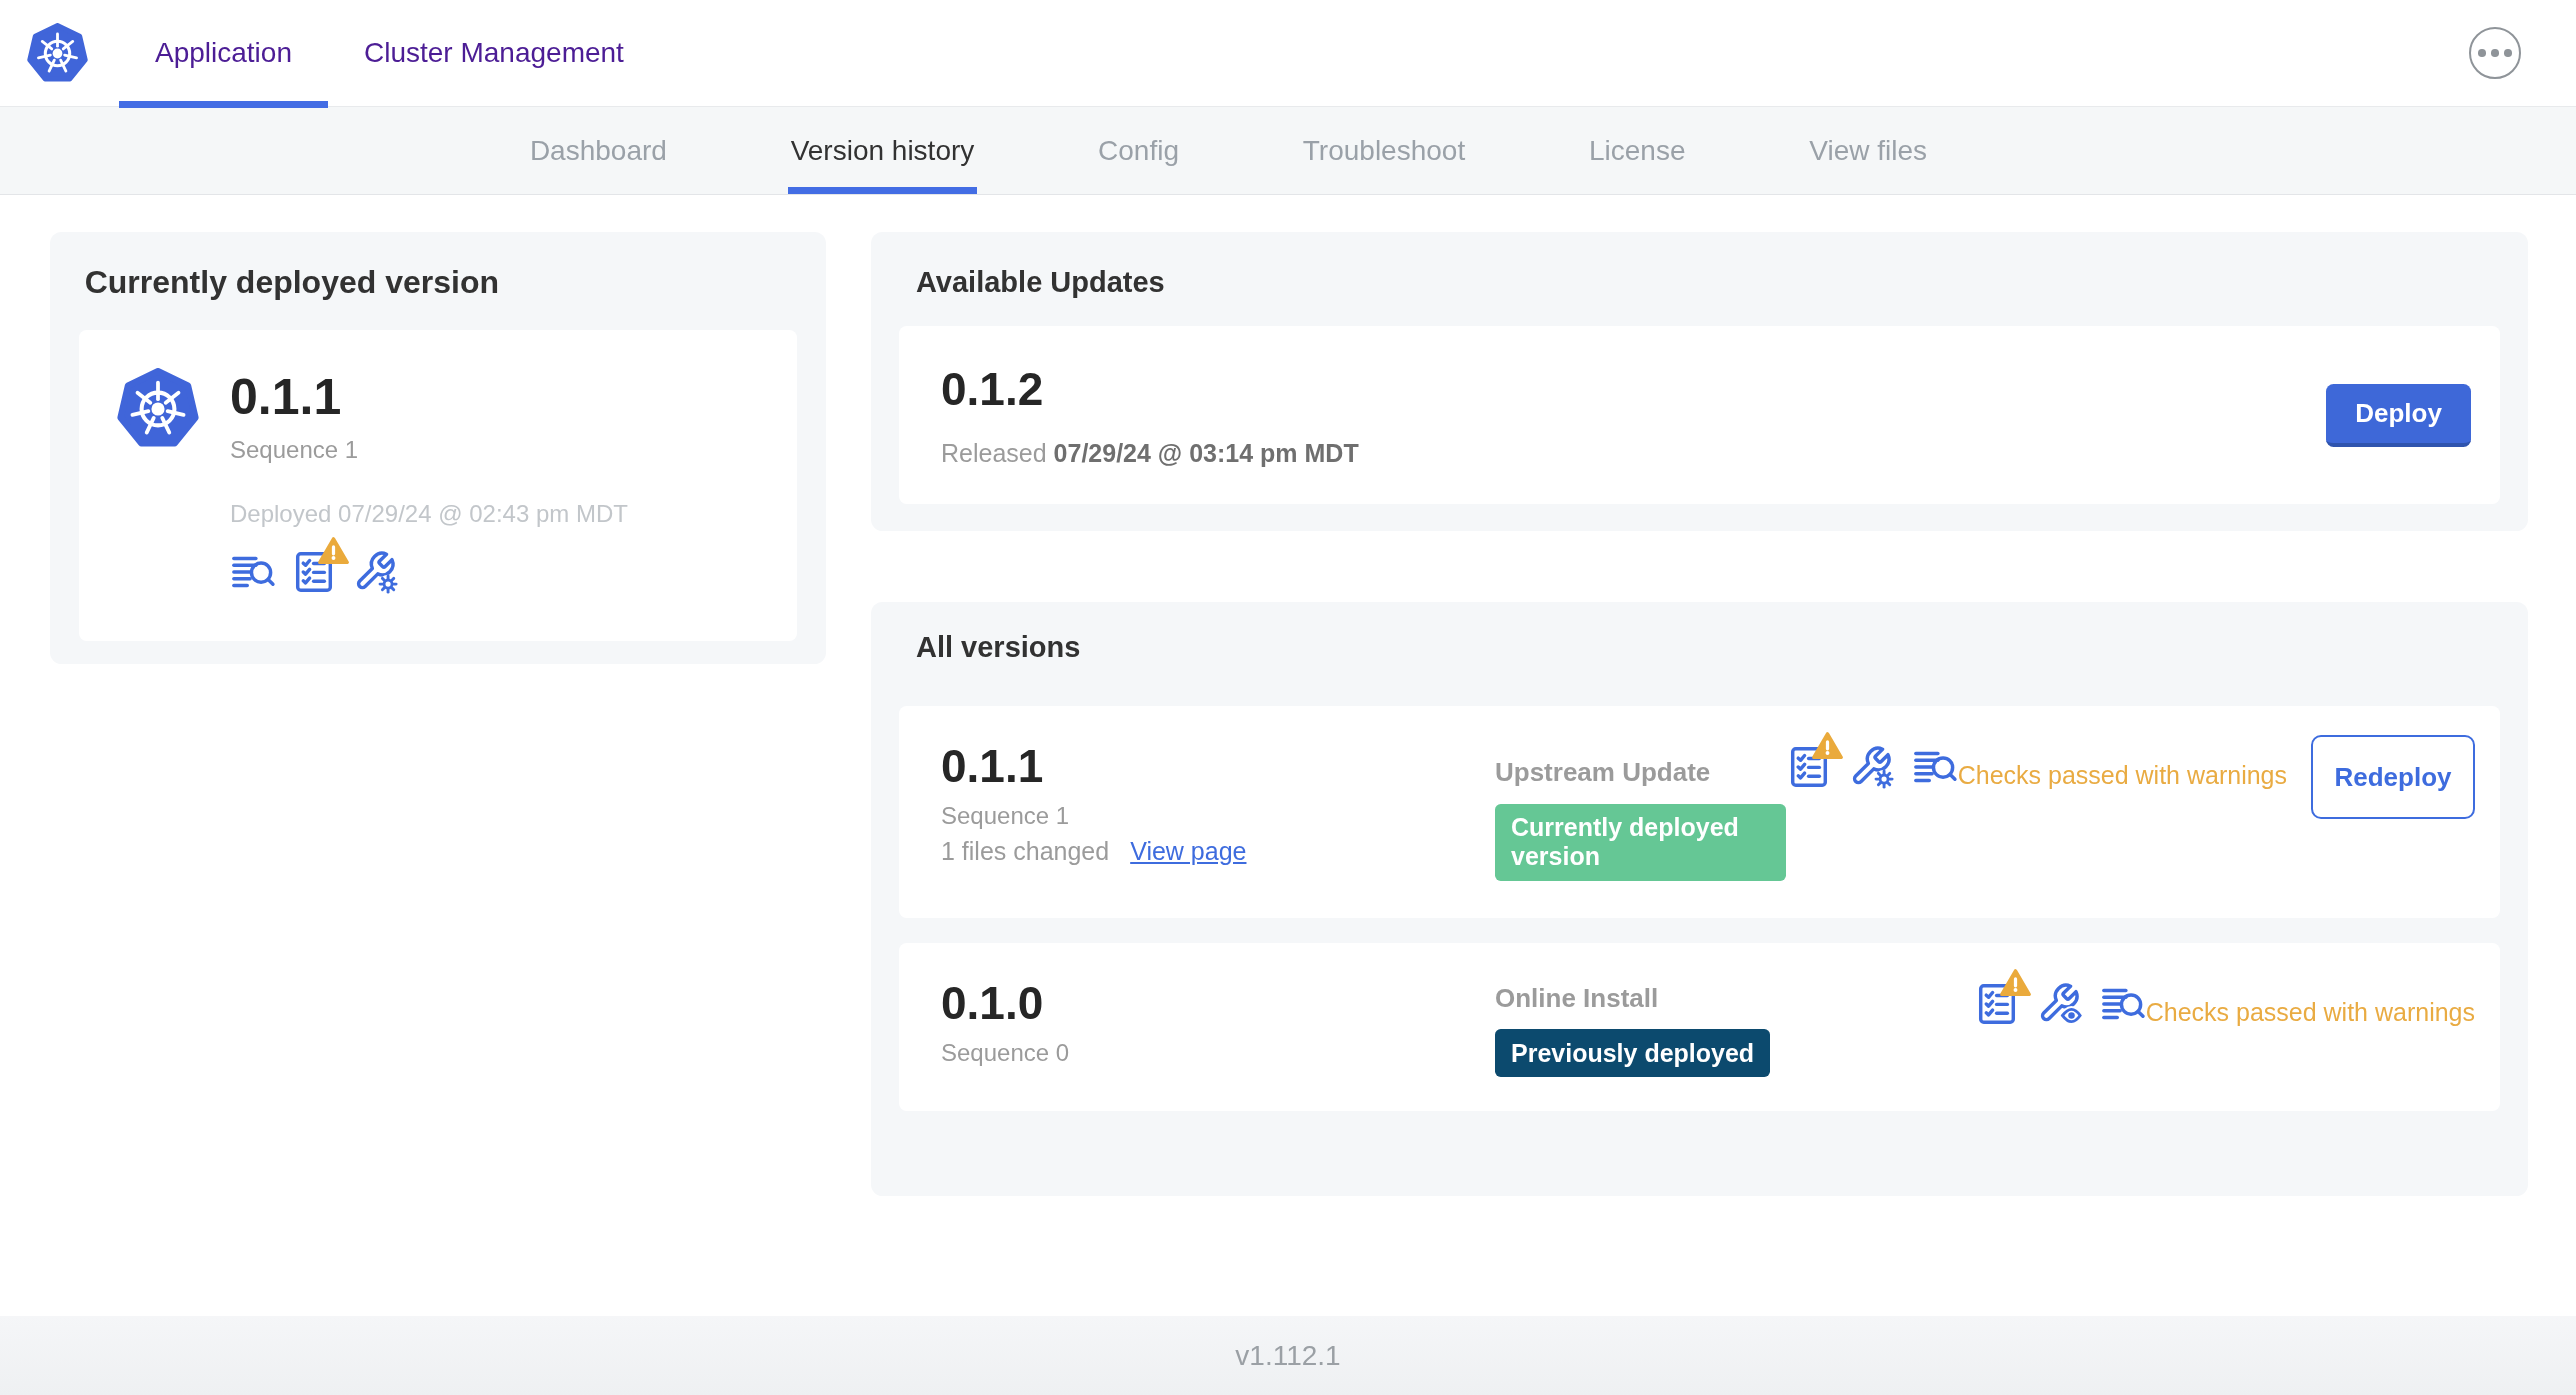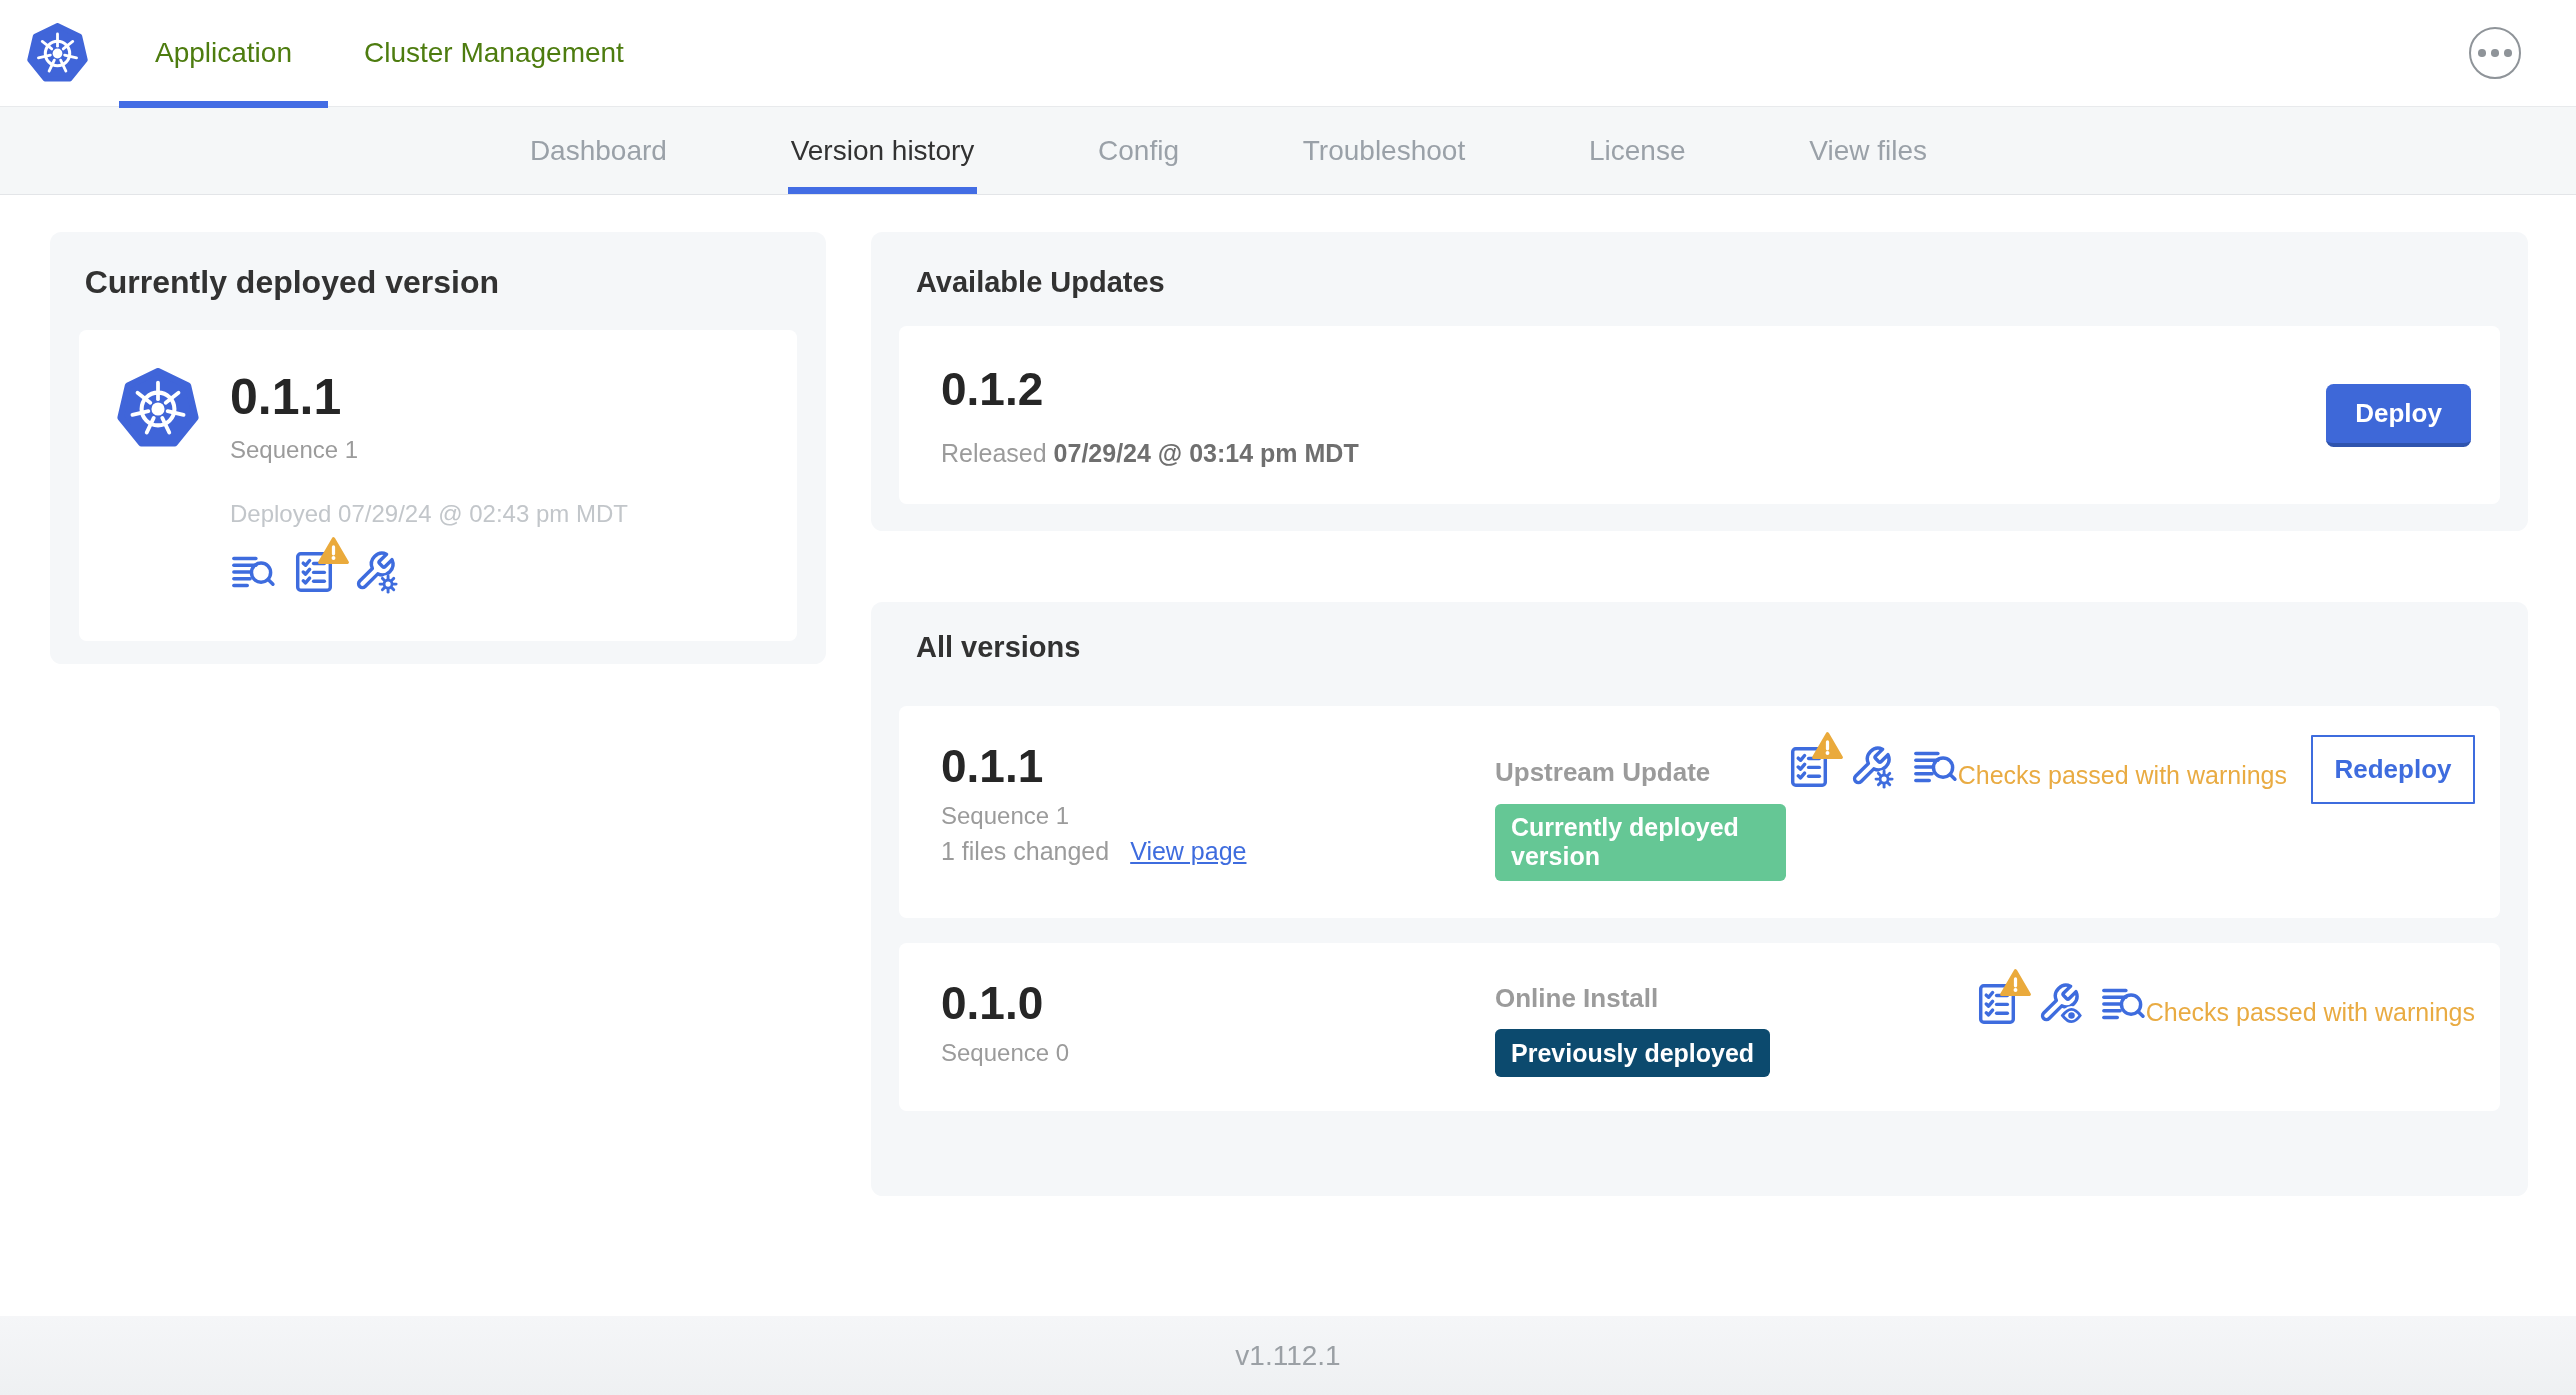--- a/index.html
+++ b/index.html
@@ -14,21 +14,21 @@
   .topbar {
     position:absolute; top:0; left:0; width:100%; height:107px;
     background:#ffffff; border-bottom:1.9px solid #e8eaec;
     display:flex; align-items:stretch; z-index:5;
   }
   .logo-wrap { display:flex; align-items:center; margin-left:27px; }
   .logo-wrap svg { width:61px; height:61px; }
   .htabs { display:flex; margin-left:31px; }
   .htab {
     position:relative; display:flex; align-items:center;
-    padding:0 36px; font-size:28px; font-weight:500; color:#4d7c0f; cursor:pointer;
+    padding:0 36px; font-size:28px; font-weight:500; color:#4c1d95; cursor:pointer;
   }
   .htab.active::after {
     content:""; position:absolute; left:0; right:0; bottom:-1.9px; height:6.7px;
     background:#436de4;
   }
   .topbar .spacer { flex:1; }
   .ellipsis-btn {
     align-self:center; margin-right:55px;
     width:52px; height:52px; border-radius:50%;
     border:2.9px solid #8f9499; background:#fff;
@@ -110,22 +110,22 @@
     display:inline-block; margin-top:15.3px; padding:9.5px 16px; border-radius:5.7px;
     font-size:25px; font-weight:600; color:#ffffff;
   }
   .badge-green { background:#65c795; }
   .badge-gray  { background:#0c4a6e; }
   .vr-right { display:flex; align-items:flex-start; }
   .icons-col { display:flex; flex-direction:row; align-items:flex-end; }
   .icons-col .icon-row { margin-top:0; gap:17px; }
   .vr-status { margin-top:19px; font-size:25px; color:#e9ab42; white-space:nowrap; }
   .redeploy-btn {
-    margin-left:24px; margin-top:-6.7px; width:164px; height:69px;
-    background:#ffffff; border:2.9px solid #3e6cde; border-radius:1px;
+    margin-left:24px; margin-top:-6.7px; width:164px; height:84px;
+    background:#ffffff; border:2.9px solid #3e6cde; border-radius:10px;
     color:#3e6cde; font-size:26px; font-weight:700; font-family:inherit; cursor:pointer;
   }
 
   
   .footer {
     position:absolute; left:0; bottom:0; width:100%; height:80px;
     background:linear-gradient(180deg,#f5f6f8 0%,#eef0f2 100%);
     display:flex; align-items:center; justify-content:center;
   }
   .footer-version { font-size:28px; color:#9ba0a5;text-align:center; }

